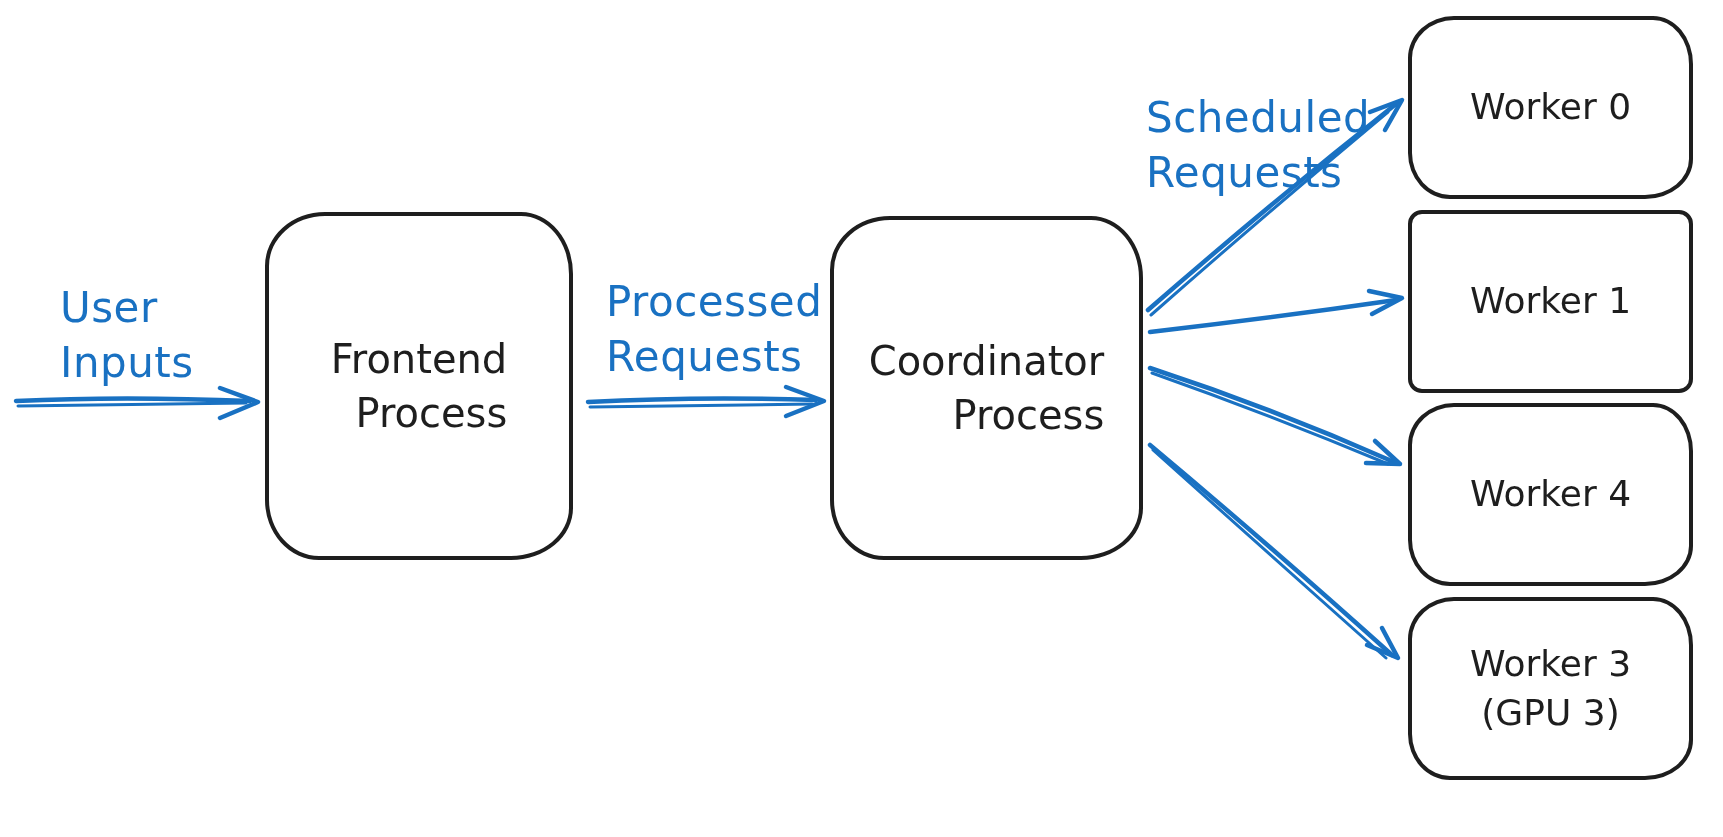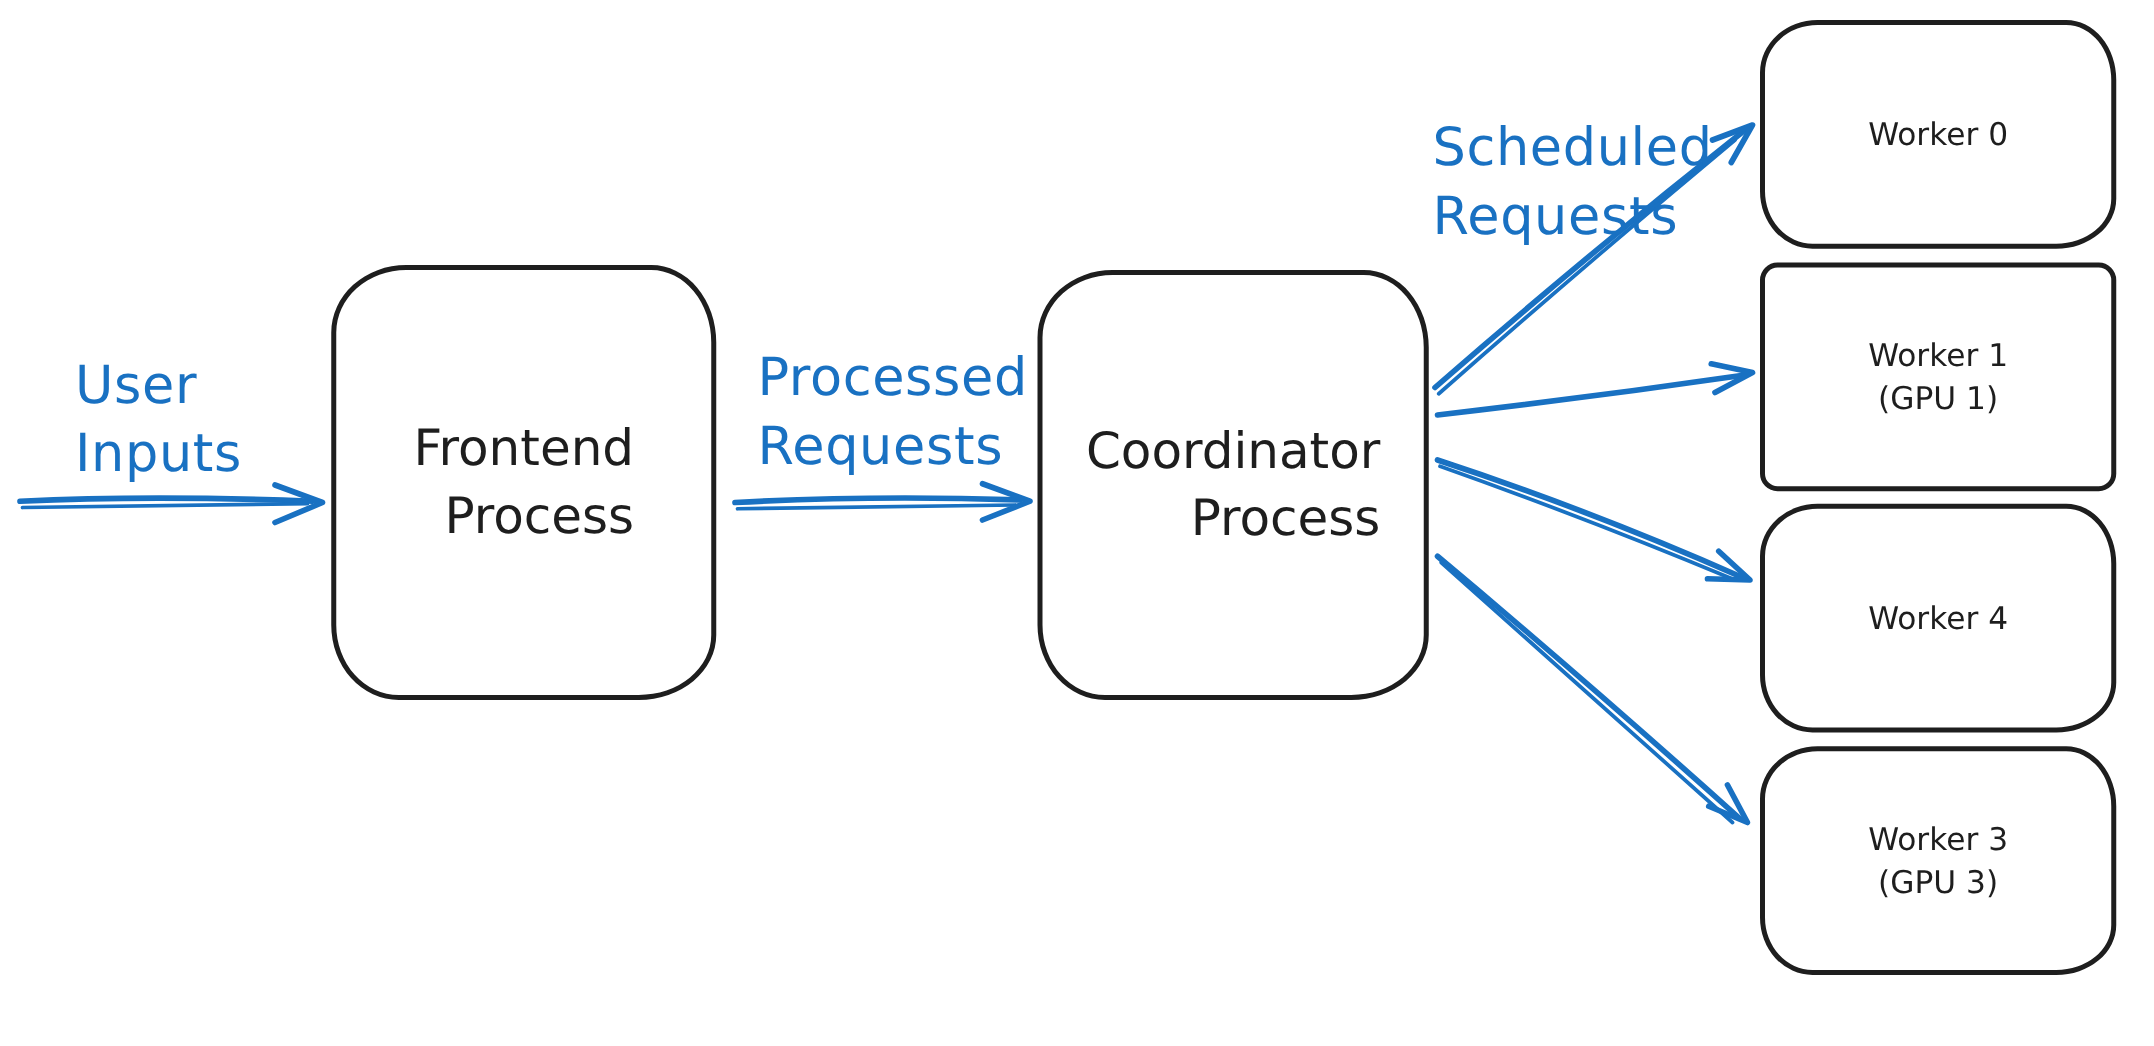--- a/index.html
+++ b/index.html
@@ -33,21 +33,21 @@
     box-sizing: border-box;
   }
   .node .line { display: block; }
   .node-big {
     font-size: 40px;
     line-height: 1.35;
     border-radius: 60px 52px 62px 54px / 54px 62px 52px 60px;
     text-align: right;
   }
   .node-worker {
-    font-size: 25px;
+    font-size: 36px;
     line-height: 1.35;
     border-radius: 46px 40px 48px 42px / 42px 48px 40px 46px;
   }
   .edge-label {
     position: absolute;
     color: #1971c2;
     font-size: 42px;
     line-height: 1.32;
     letter-spacing: 0.5px;
     white-space: nowrap;
@@ -126,21 +126,20 @@
 
   <div class="node node-worker pos-worker0">
     <div>
       <span class="line">Worker 0</span>
     </div>
   </div>
 
   <div class="node node-worker pos-worker1">
     <div>
       <span class="line">Worker 1</span>
-      <span class="line">(GPU 1)</span>
     </div>
   </div>
 
   <div class="node node-worker pos-worker2">
     <div>
       <span class="line">Worker 4</span>
     </div>
   </div>
 
   <div class="node node-worker pos-worker3">

